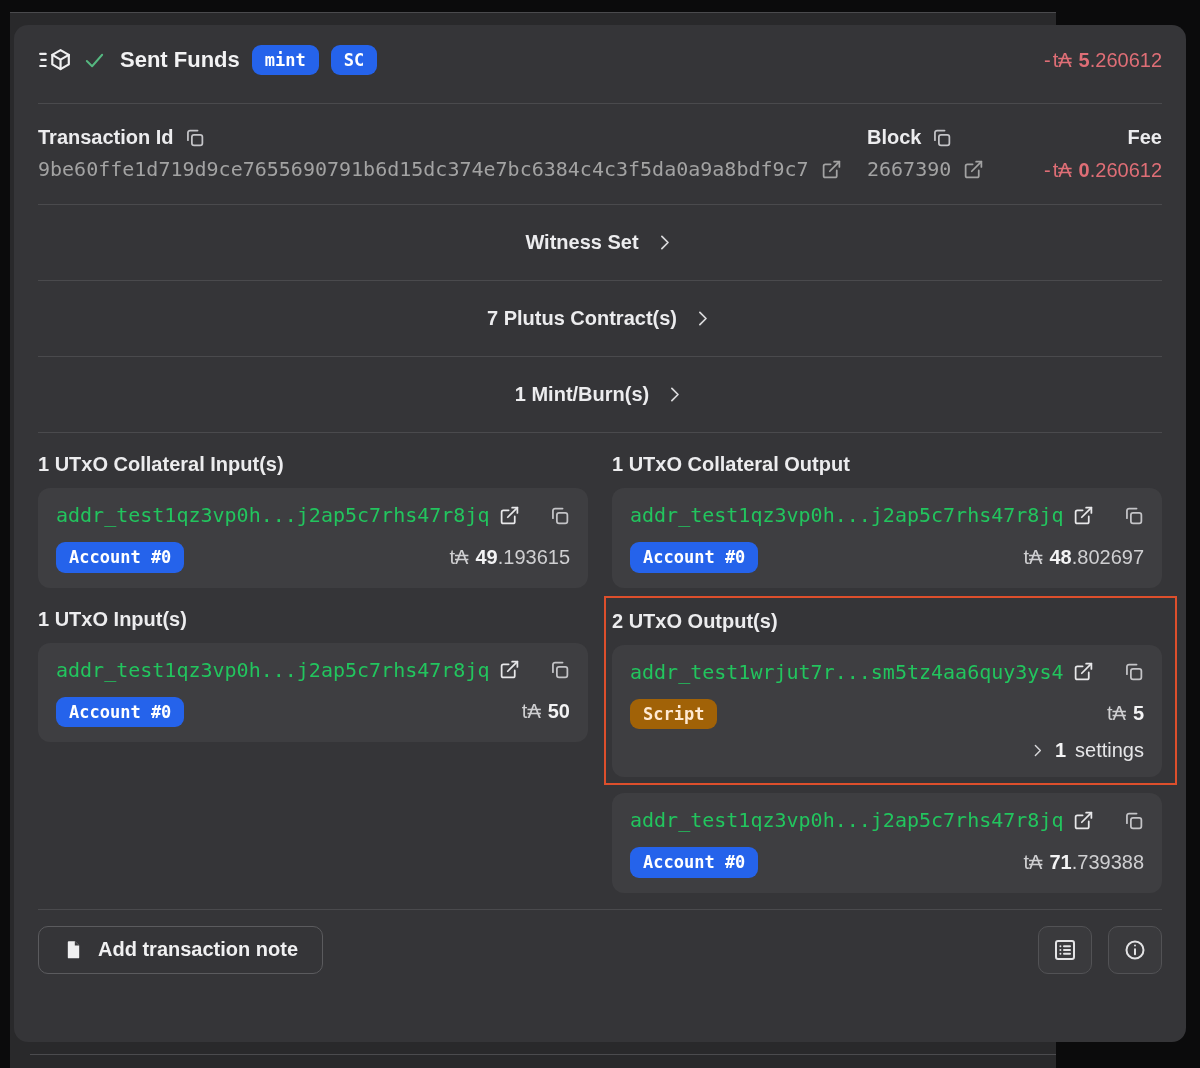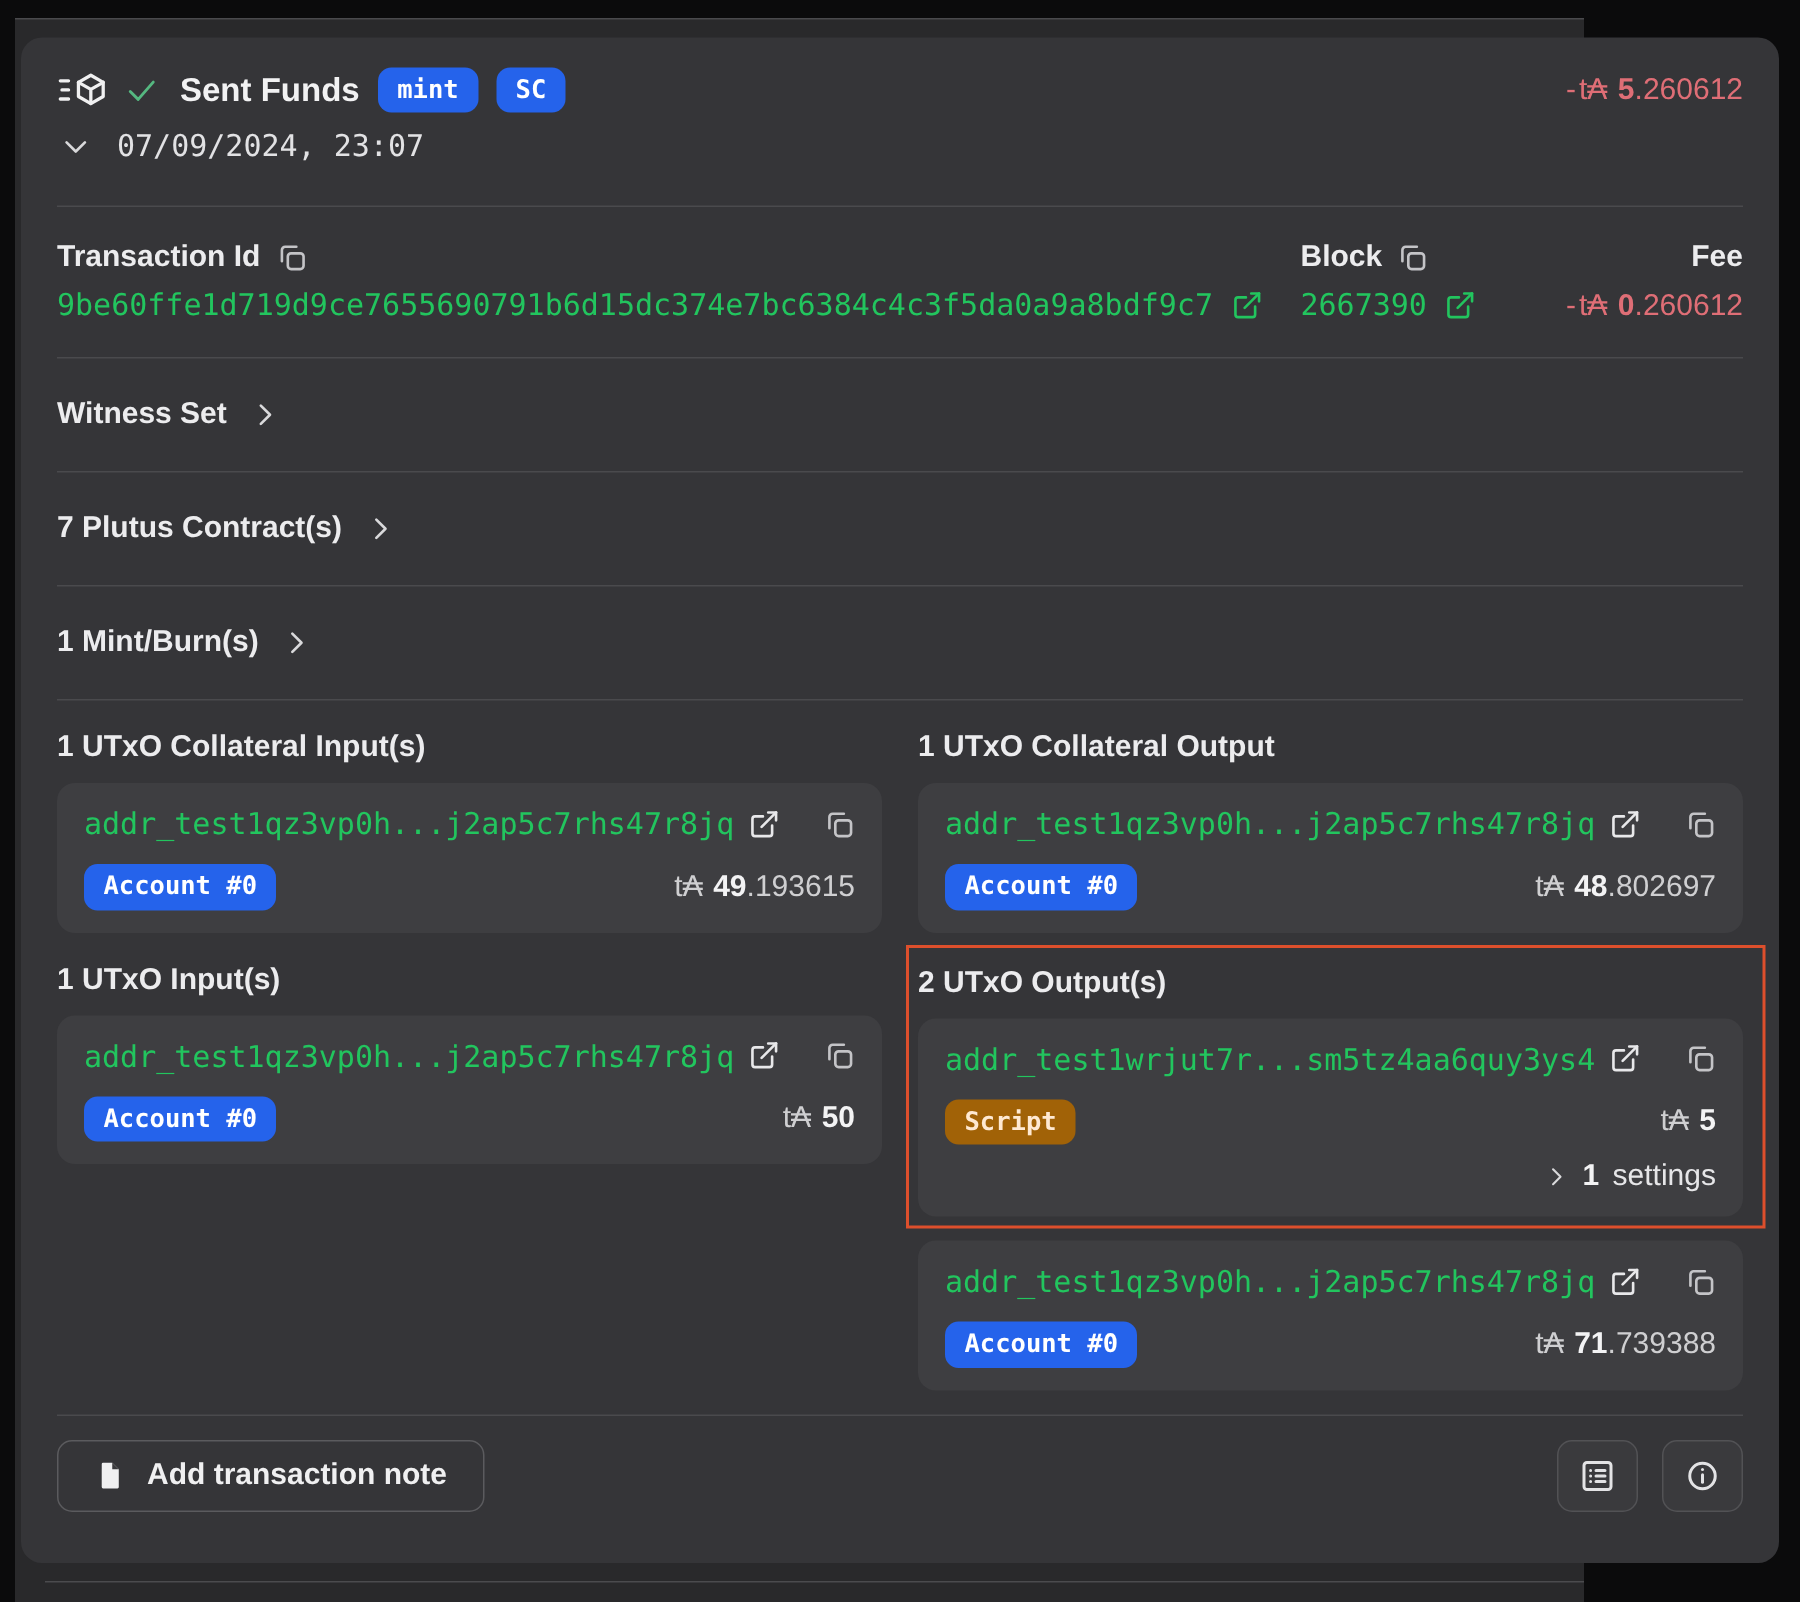--- a/index.html
+++ b/index.html
@@ -42,30 +42,30 @@
   .date-row { display:flex; align-items:center; gap:17px; margin-top:10px; padding-left:2px;
               font-size:20px; color:#e2e2e4; }
 
   .hr.h1 { margin-top:28px; }
 
   
   .tx-row { display:flex; padding-top:22px; }
   .tx-left { flex:1; min-width:0; }
   .lbl-row { display:flex; align-items:center; gap:10px; font-size:20px; font-weight:bold; color:#ececee; }
   .val-row { display:flex; align-items:center; gap:12px; margin-top:8px;
-             font-size:20px; color:#22c55e; }
+             font-size:20px; color:#a3a3a3; }
   .tx-block { width:130px; }
   .tx-fee { width:165px; display:flex; flex-direction:column; align-items:flex-end; }
   .tx-fee .lbl-row { justify-content:flex-end; }
   .tx-fee .amt { margin-top:10px; }
   .hr.h2 { margin-top:22px; }
 
   
   .section-row { display:flex; align-items:center; gap:15px; padding:26px 0;
-                 font-size:20px; font-weight:bold; color:#ececee; cursor:pointer; }
+                 font-size:20px; font-weight:bold; color:#ececee; cursor:pointer;justify-content:center; }
 
   
   .utxo-grid { display:grid; grid-template-columns:1fr 1fr; column-gap:24px; margin-top:20px; align-items:start; }
   .col { min-width:0; }
   .u-head { font-size:20px; font-weight:bold; color:#ececee; margin:20px 0 12px; }
   .u-head.first { margin-top:0; }
   .card { background:#3e3e41; border-radius:12px; padding:15px 18px; }
   .c-row1 { display:flex; align-items:center; }
   .addr { font-size:20px; color:#22c55e; white-space:nowrap; }
   .c-row1 .ic.ext { margin-left:10px; }
@@ -155,26 +155,20 @@
         <svg class="ic cube">
             <use href="#i-cube"></use>
           </svg>
         <svg class="ic ic22 check">
             <use href="#i-check"></use>
           </svg>
         <span class="title">Sent Funds</span>
         <span class="badge blue">mint</span>
         <span class="badge blue">SC</span>
         <span class="amt red"><span class="sign">-</span><span class="cur">t₳</span><b>5</b><span>.260612</span></span>
-      </div>
-      <div class="date-row">
-        <svg class="ic ic20 chev">
-            <use href="#i-chev-down"></use>
-          </svg>
-        <span class="mono">07/09/2024, 23:07</span>
       </div>
 
       <div class="hr h1"></div>
 
       <div class="tx-row">
         <div class="tx-left">
           <div class="lbl-row">
             <span>Transaction Id</span>
             <svg class="ic ic20 dim">
                 <use href="#i-copy"></use>

